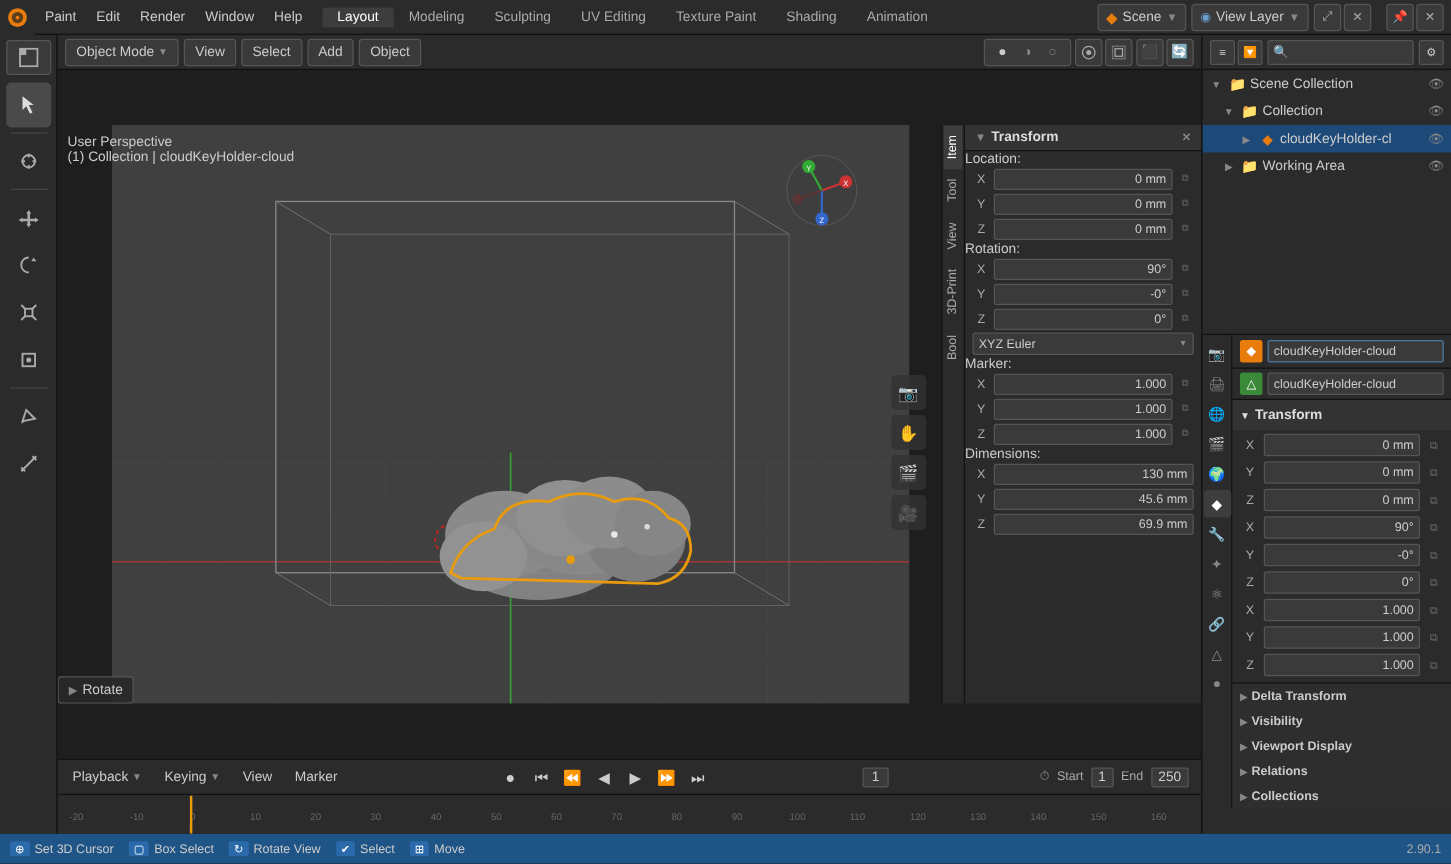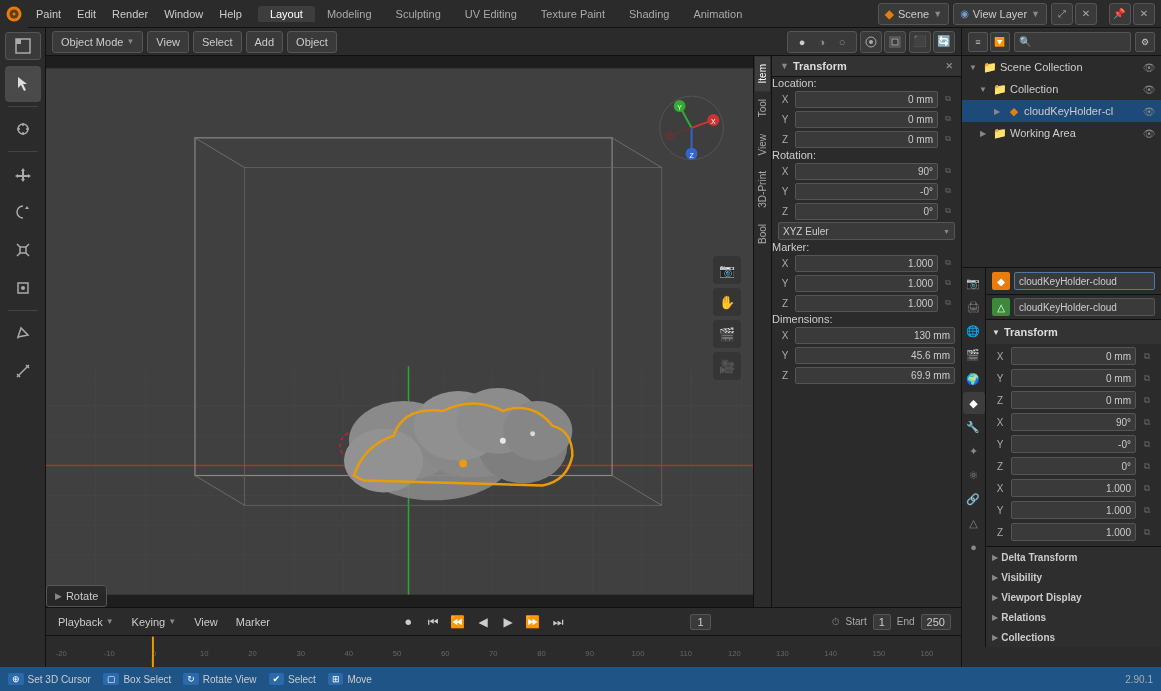--- a/index.html
+++ b/index.html
@@ -682,21 +682,21 @@
     </div>
     <div class="tool-btn">
       <svg width="16" height="16" viewBox="0 0 16 16">
           <line x1="2" y1="14" x2="14" y2="2" stroke="#aaa" stroke-width="1.5"></line>
           <line x1="2" y1="11" x2="5" y2="14" stroke="#aaa" stroke-width="1.5"></line>
           <line x1="11" y1="2" x2="14" y2="5" stroke="#aaa" stroke-width="1.5"></line>
         </svg>
     </div>
   </div>
 
-  <div style="flex:1;display:flex;flex-direction:column;position:relative;overflow:hidden;">
+  <div style="flex:1;display:flex;flex-direction:column;position:relative;overflow:hidden;gap:44px;">
 
     <div class="viewport-header">
       <div class="hbtn">
         <span>Object Mode</span>
         <span style="font-size:8px;color:#888;">▼</span>
       </div>
       <div class="hbtn">
         <span>View</span>
       </div>
       <div class="hbtn">
@@ -817,20 +817,24 @@
 
             <line x1="0" y1="0" x2="0" y2="26" stroke="#3366cc" stroke-width="2"></line>
             <circle cx="0" cy="26" r="6" fill="#3366cc"></circle>
             <text x="0" y="30" fill="white" font-size="7" text-anchor="middle">Z</text>
 
             <line x1="0" y1="0" x2="-22" y2="8" stroke="#663333" stroke-width="1.5"></line>
             <circle cx="-22" cy="8" r="5" fill="#663333" opacity="0.7"></circle>
           </g>
         </svg>
 
+        <div class="viewport-info">
+          <div>User Perspective</div>
+          <div>(1) Collection | cloudKeyHolder-cloud</div>
+        </div>
 
         <div class="gizmo-bar" style="top:200px;right:30px;">
           <div class="gizmo-btn">📷</div>
           <div class="gizmo-btn">✋</div>
           <div class="gizmo-btn">🎬</div>
           <div class="gizmo-btn">🎥</div>
         </div>
 
         <div style="position:absolute;right:0;top:0;bottom:0;width:18px;background:#2b2b2b;display:flex;flex-direction:column;align-items:center;border-left:1px solid #111;">
           <div class="side-tab active">Item</div>

